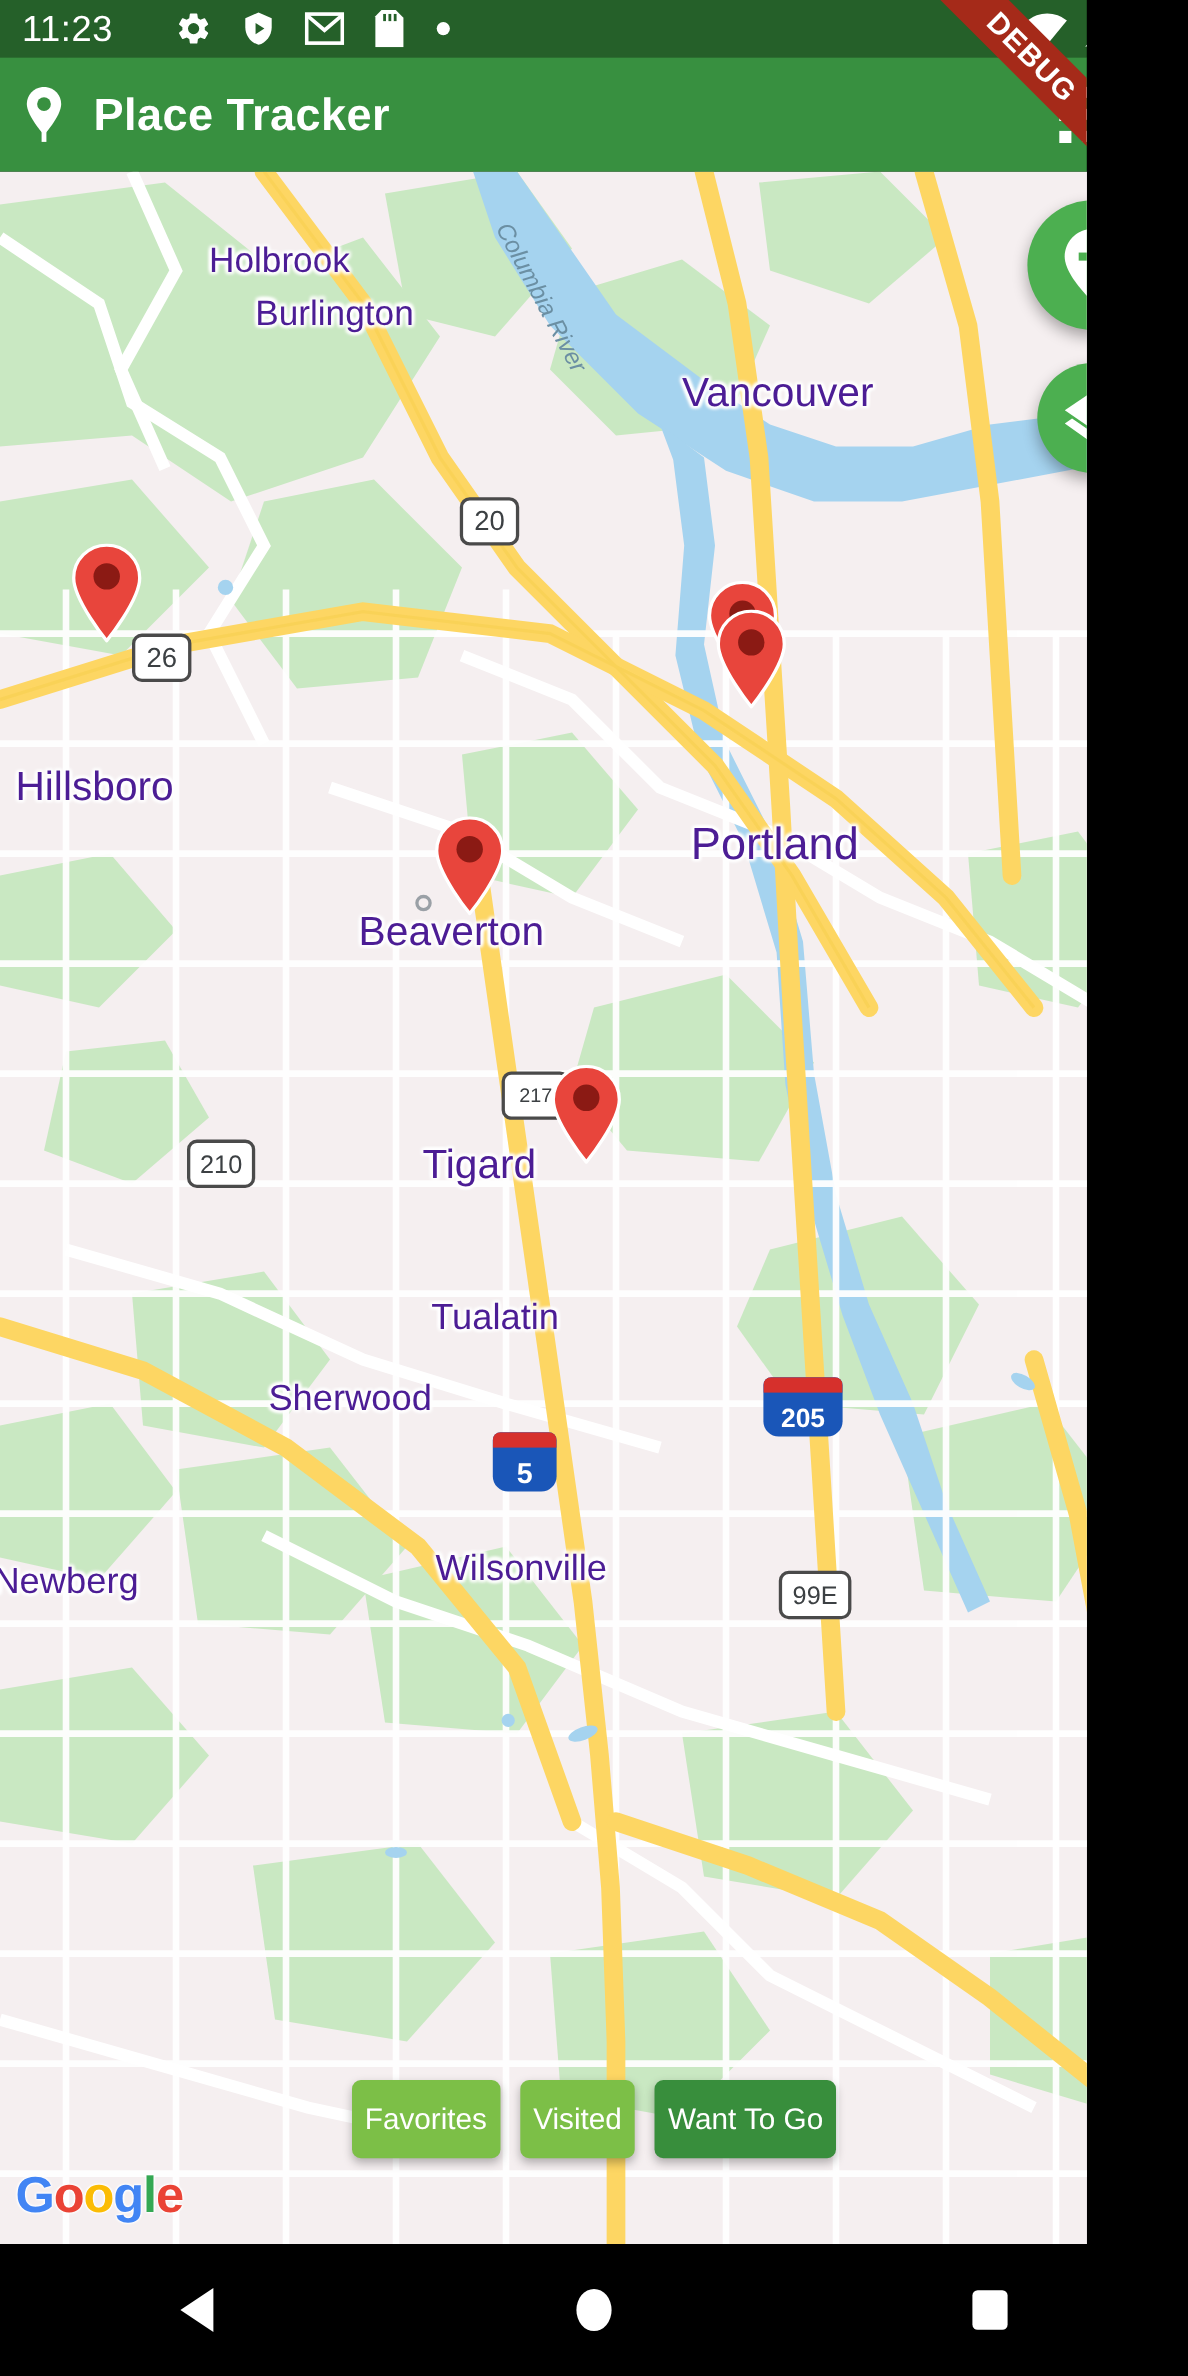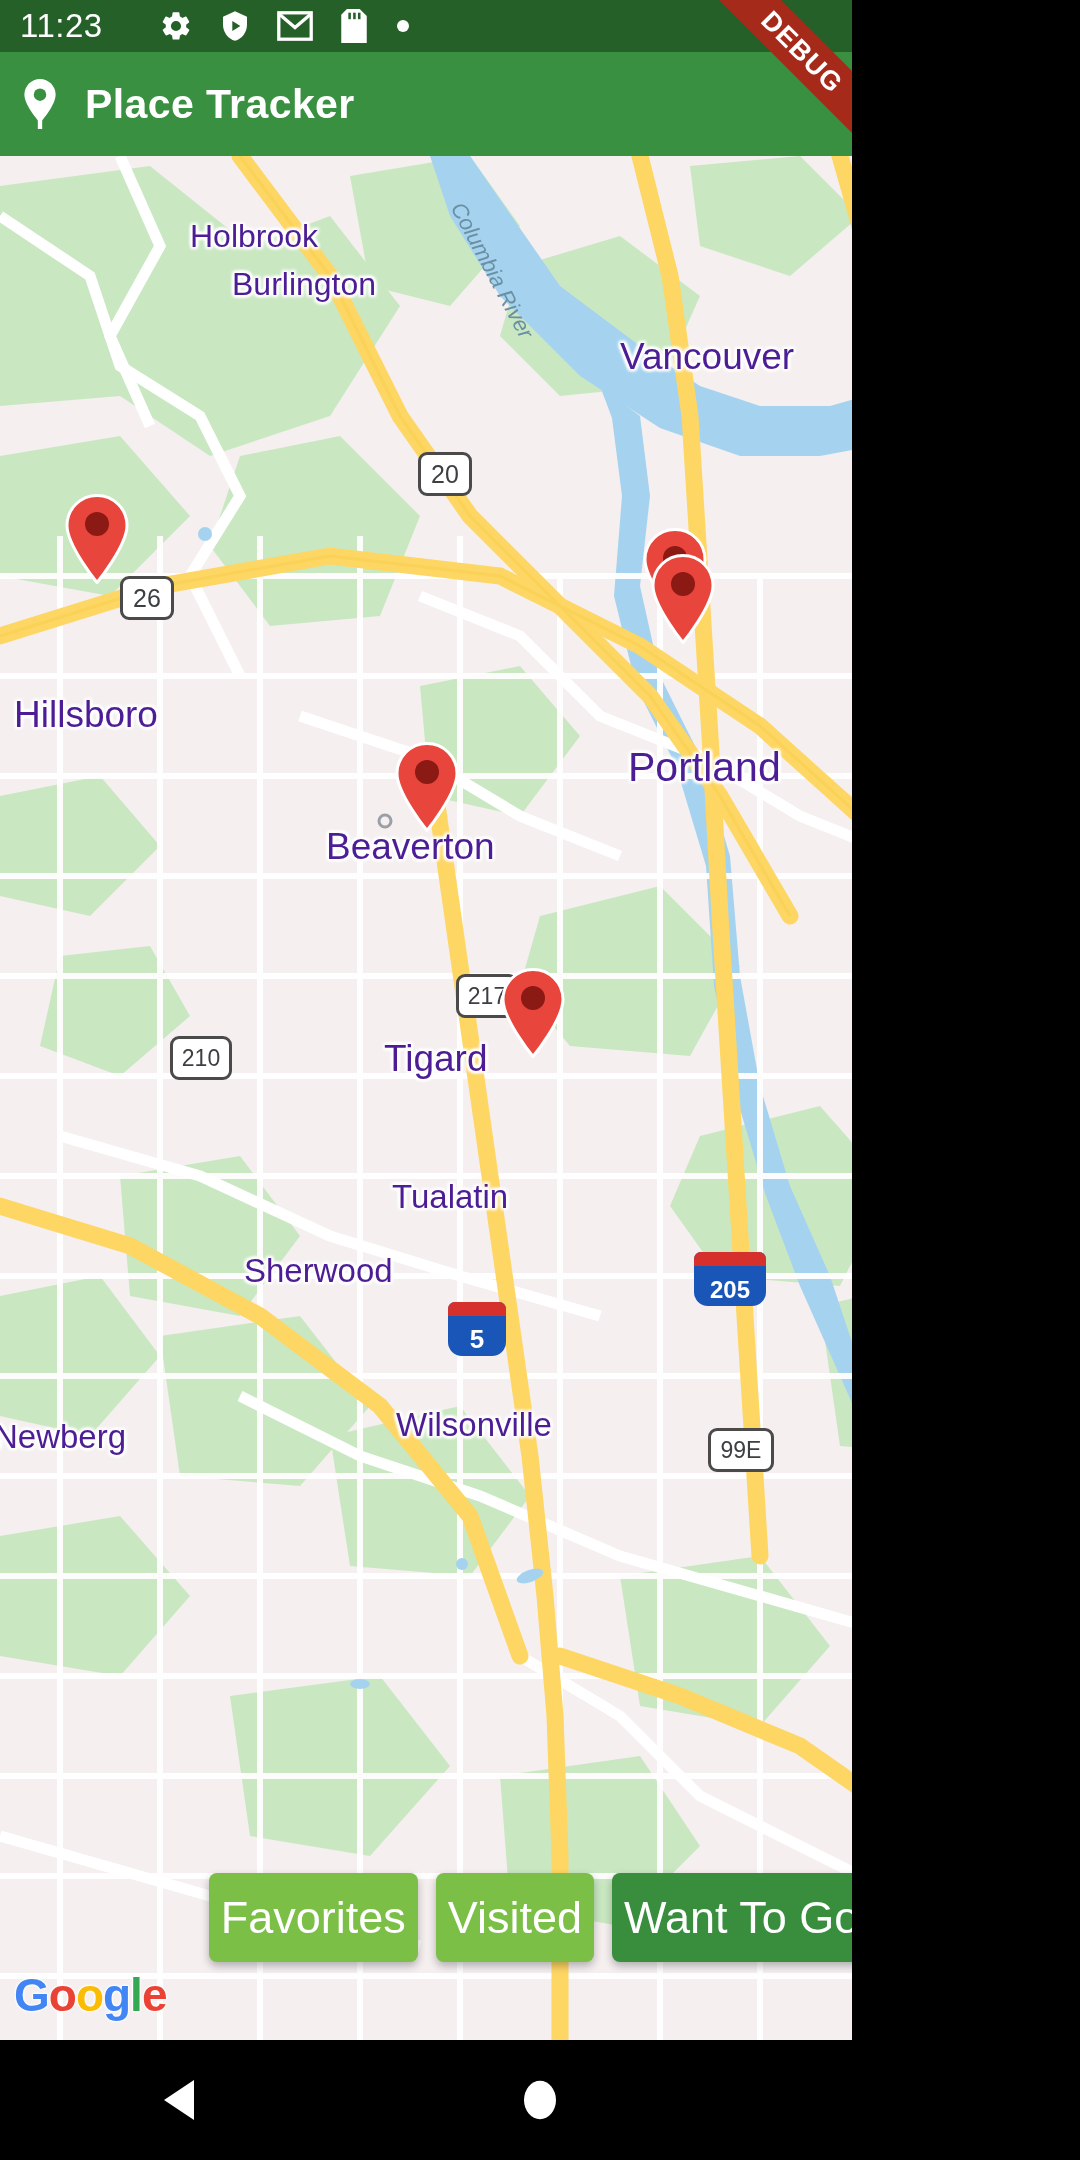--- a/index.html
+++ b/index.html
@@ -1,19 +1,19 @@
 <!DOCTYPE html>
 <html><head>
 <meta charset="utf-8">
 <style>
   * { margin:0; padding:0; box-sizing:border-box; }
   html,body { width:1080px; height:2160px; overflow:hidden;
     font-family:"Liberation Sans", sans-serif; background:#000; }
 
-  #app { position:relative; width:852px; height:2160px; overflow:hidden; }
+  #app { position:relative; width:988px; height:2160px; overflow:hidden; }
 
   
   .statusbar {
     position:absolute; top:0; left:0; width:1080px; height:52px;
     background:#256029; display:flex; align-items:center;
     padding:0 20px; z-index:40;
   }
   .sb-time { color:#fff; font-size:33px; letter-spacing:.5px; margin-right:30px; }
   .sb-left { display:flex; align-items:center; gap:26px; flex:1; }
   .sb-right { display:flex; align-items:center; gap:14px; }
@@ -95,21 +95,21 @@
   }
   .fab-add { width:118px; height:118px; right:28px; top:26px; }
   .fab-layers { width:100px; height:100px; right:37px; top:174px; }
 
   
   .filters {
     position:absolute; left:0; bottom:78px; width:1080px;
     display:flex; justify-content:center; align-items:center; gap:18px; z-index:20;
   }
   .fbtn {
-    border:none; border-radius:8px; color:#fff; font-size:45px;
+    border:none; border-radius:8px; color:#fff; font-size:27px;
     padding:22px 12px; cursor:pointer; box-shadow:0 4px 9px rgba(0,0,0,.28);
     font-family:"Liberation Sans", sans-serif; line-height:1;
   }
   .fbtn.inactive { background:#7cbf47; }
   .fbtn.active   { background:#388e3c; }
 
   
   .glogo {
     position:absolute; left:14px; bottom:18px; font-size:46px;
     font-weight:bold; letter-spacing:-1px; z-index:15;
@@ -313,21 +313,21 @@
     <div class="map-label" style="left:628px; top:588px;  font-size:41px;">Portland</div>
     <div class="map-label" style="left:326px; top:670px;  font-size:37px;">Beaverton</div>
     <div class="map-label" style="left:384px; top:882px;  font-size:37px;">Tigard</div>
     <div class="map-label" style="left:392px; top:1022px; font-size:33px;">Tualatin</div>
     <div class="map-label" style="left:244px; top:1096px; font-size:33px;">Sherwood</div>
     <div class="map-label" style="left:-6px;  top:1262px; font-size:33px;">Newberg</div>
     <div class="map-label" style="left:396px; top:1250px; font-size:33px;">Wilsonville</div>
 
     <div class="shield-us" style="left:418px; top:296px;">20</div>
     <div class="shield-us" style="left:120px; top:420px;">26</div>
-    <div class="shield-us" style="left:456px; top:818px; width:62px; font-size:23px;">217</div>
+    <div class="shield-us" style="left:456px; top:818px; width:62px; font-size:18px;">217</div>
     <div class="shield-us" style="left:170px; top:880px; width:62px; font-size:23px;">210</div>
     <div class="shield-i" style="left:448px; top:1146px;">
       <span>5</span>
     </div>
     <div class="shield-i" style="left:694px; top:1096px; width:72px; font-size:24px;">
       <span>205</span>
     </div>
     <div class="shield-us" style="left:708px; top:1272px; width:66px; font-size:23px;">99E</div>
 
     <div class="marker" style="left:64px; top:338px;">

